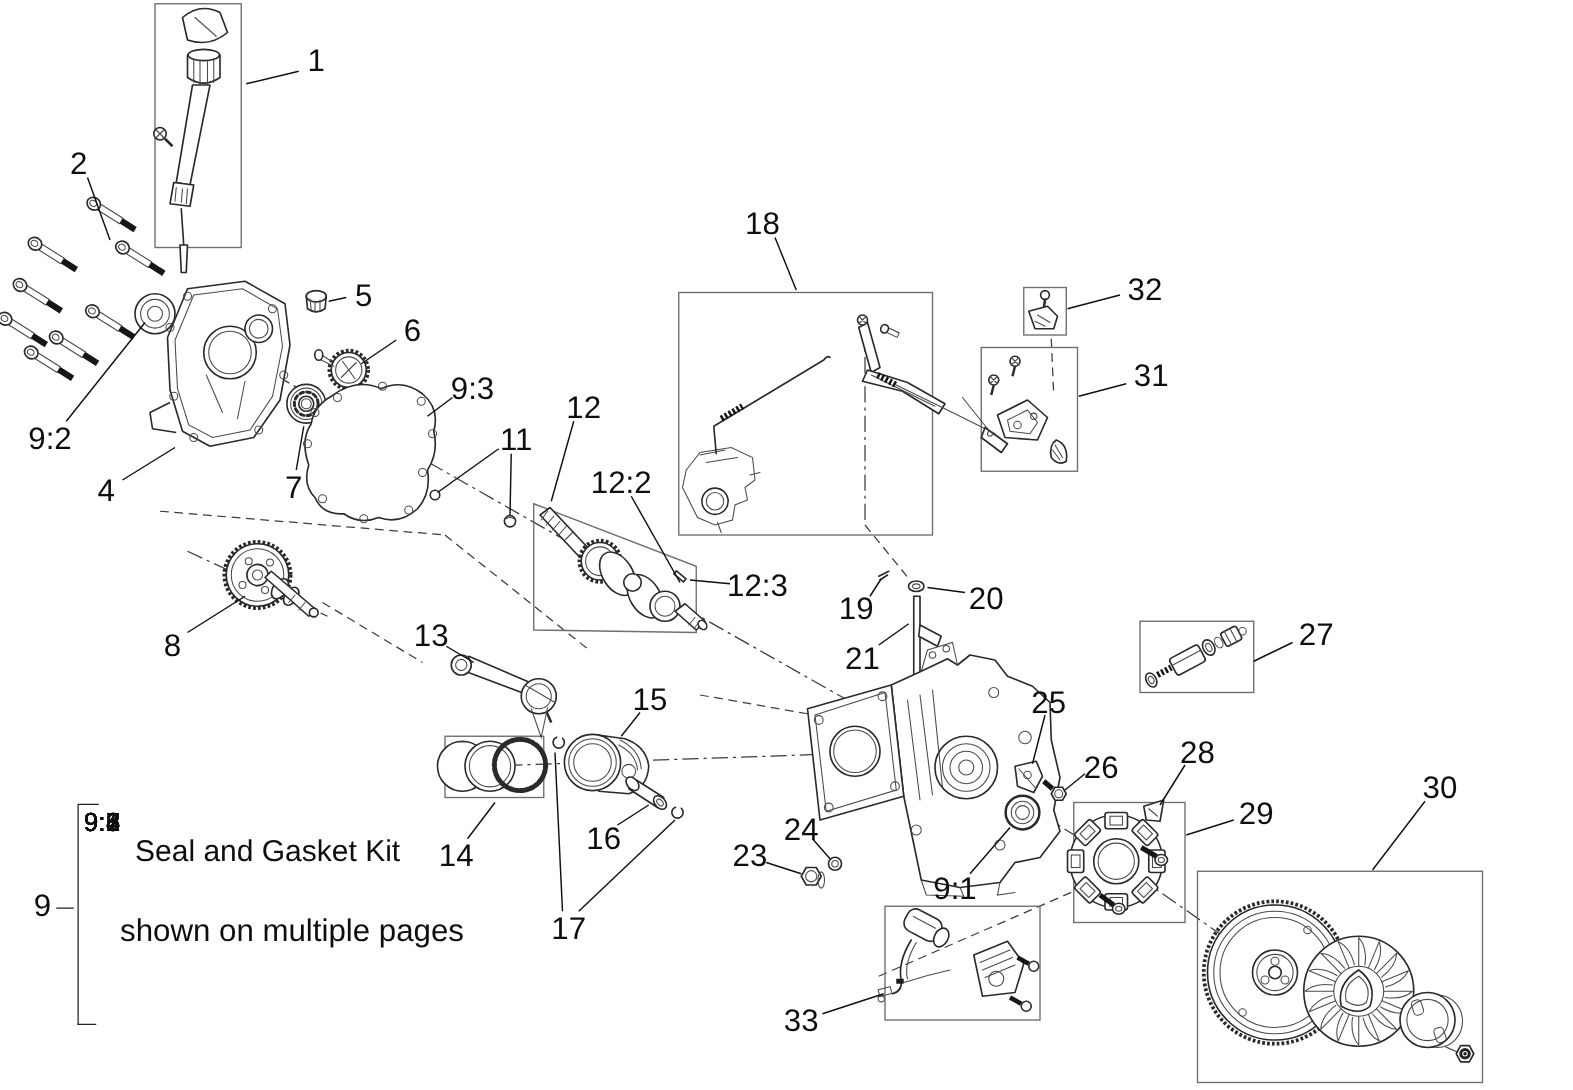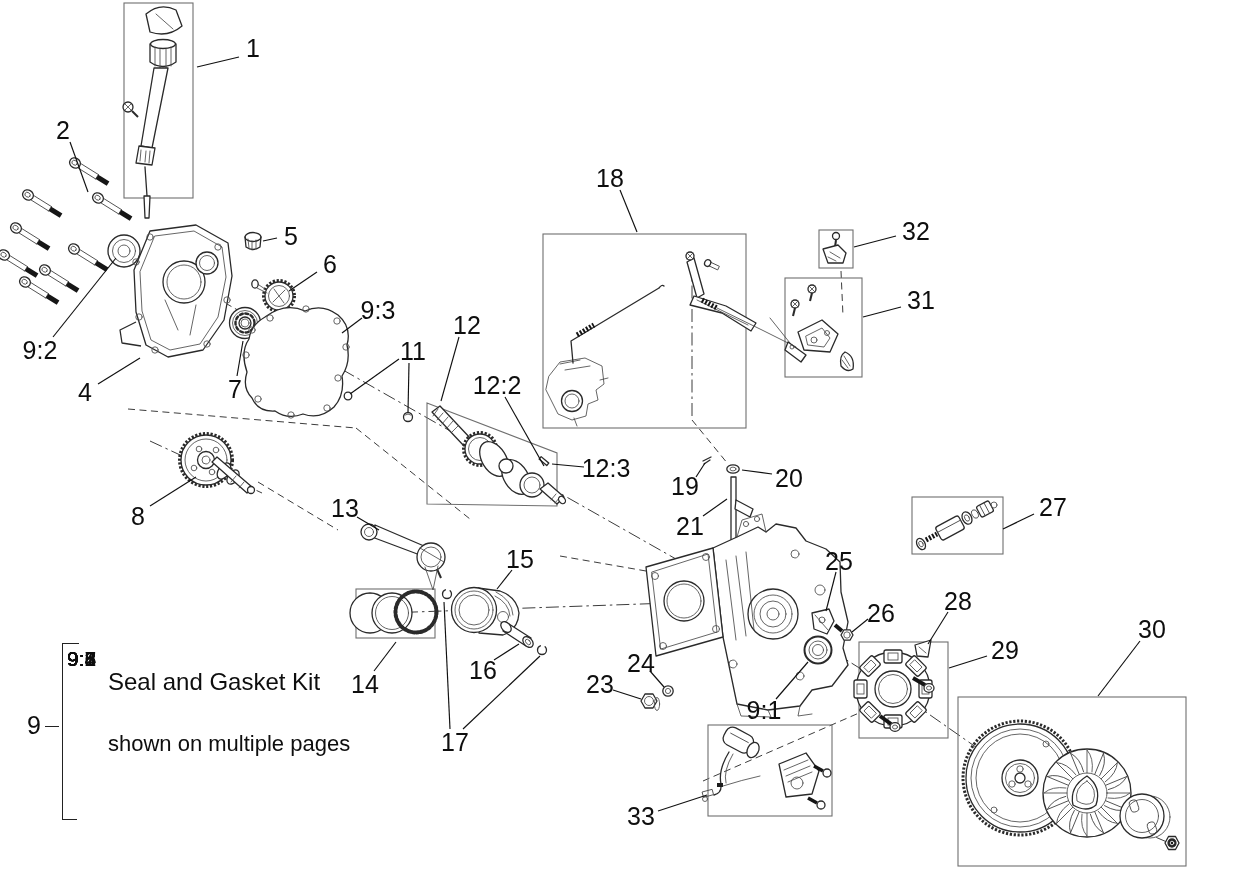--- a/index.html
+++ b/index.html
@@ -20,21 +20,21 @@
   .dash{fill:none;stroke:#3c3c3c;stroke-width:1;stroke-dasharray:7 4.5;}
   
   .legend div{position:absolute;color:#0e0e0e;}
   .lg-9{left:27px;top:711px;font-size:25px;}
   .lg-dash{left:45px;top:726px;width:14px;border-top:1.5px solid #222;}
   .lg-bracket{left:62px;top:644px;height:176px;border-left:1.6px solid #222;}
   .lg-ticktop{left:62px;top:643px;width:17px;border-top:1.5px solid #222;}
   .lg-tickbot{left:62px;top:819px;width:15px;border-top:1.5px solid #222;}
   .lg-items{left:67px;top:649px;font-size:21px;line-height:20.4px;}
   .lg-note1{left:108px;top:668px;font-size:24px;}
-  .lg-note2{left:108px;top:731px;font-size:22px;}
+  .lg-note2{left:96px;top:731px;font-size:25px;}
 </style>
 </head>
 <body>
 
 <div class="stage">
 
 <svg id="diagram-svg" width="1258" height="872" viewBox="0 0 1258 872">
   <defs>
     <g id="bolt">
       <path class="thin" d="M5,-2.6 L26,-2.6 M5,2.6 L26,2.6 M26,-2.6 L26,2.6"></path>

